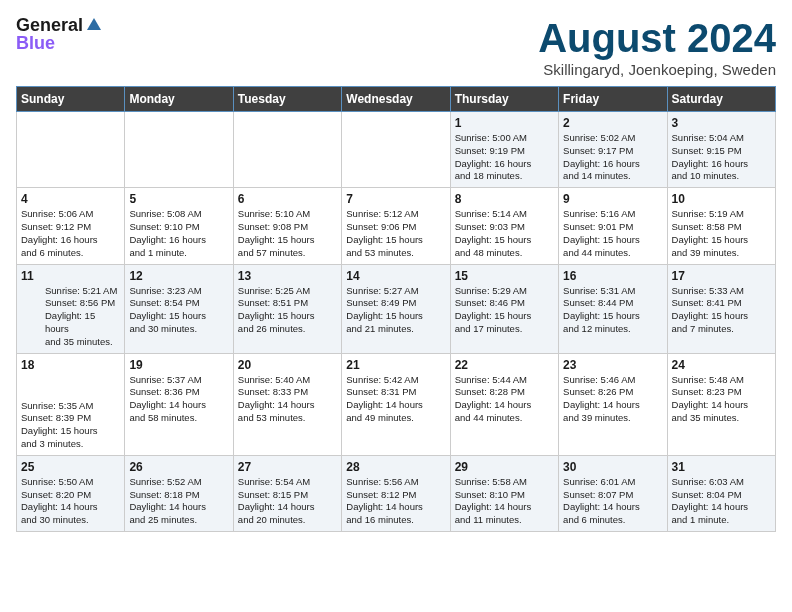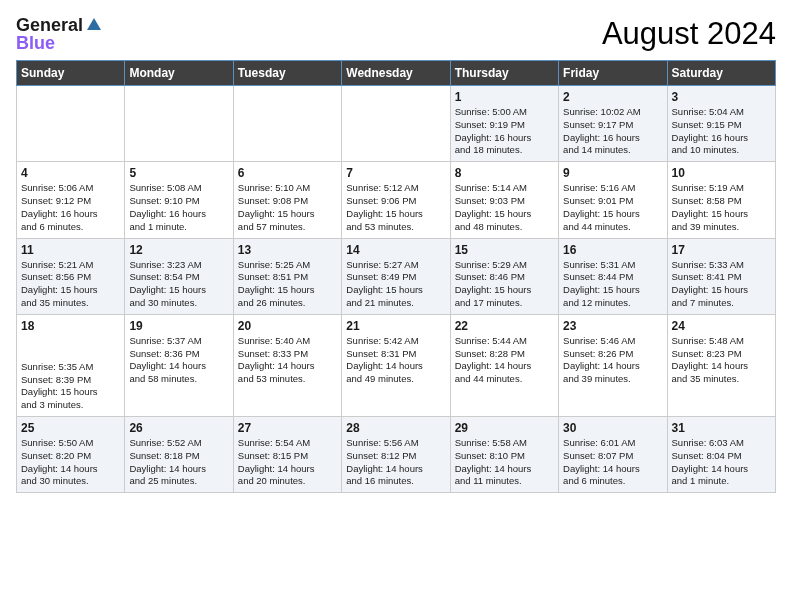--- a/index.html
+++ b/index.html
@@ -30,23 +30,23 @@
     .logo-blue {
       font-size: 18px;
       font-weight: bold;
       color: #8b5cf6;
       line-height: 1;
     }
     .title-block {
       text-align: right;
     }
     .calendar-title {
-      font-size: 31px;
-      font-weight: normal;
-      color: #000000;
+      font-size: 40px;
+      font-weight: bold;
+      color: #0c4a6e;
     }
     .calendar-subtitle {
       font-size: 15px;
       color: #444;
     }
     table {
       width: 100%;
       border-collapse: collapse;
       font-size: 10.5px;
     }
@@ -97,20 +97,21 @@
     <div style="display:flex;align-items:center;gap:2px;">
       <span class="logo-general">General</span>
       <svg width="18" height="18" viewBox="0 0 18 18">
         <polygon points="9,2 16,14 2,14" fill="#2e6da4"></polygon>
       </svg>
     </div>
     <span class="logo-blue">Blue</span>
   </div>
   <div class="title-block">
     <div class="calendar-title">August 2024</div>
+    <div class="calendar-subtitle">Skillingaryd, Joenkoeping, Sweden</div>
   </div>
 </div>
 
 <table>
   <thead>
     <tr>
     <th>Sunday</th>
         <th>Monday</th>
         <th>Tuesday</th>
         <th>Wednesday</th>
@@ -127,21 +128,21 @@
         <td class="empty-cell"></td>
         <td>
           <span class="day-number">1</span>
           <div class="day-info" style="white-space: pre-line;">Sunrise: 5:00 AM
 Sunset: 9:19 PM
 Daylight: 16 hours
 and 18 minutes.</div>
         </td>
         <td>
           <span class="day-number">2</span>
-          <div class="day-info" style="white-space: pre-line;">Sunrise: 10:02 AM
+          <div class="day-info" style="white-space: pre-line;">Sunrise: 5:02 AM
 Sunset: 9:17 PM
 Daylight: 16 hours
 and 14 minutes.</div>
         </td>
         <td>
           <span class="day-number">3</span>
           <div class="day-info" style="white-space: pre-line;">Sunrise: 5:04 AM
 Sunset: 9:15 PM
 Daylight: 16 hours
 and 10 minutes.</div>
@@ -194,21 +195,21 @@
           <span class="day-number">10</span>
           <div class="day-info" style="white-space: pre-line;">Sunrise: 5:19 AM
 Sunset: 8:58 PM
 Daylight: 15 hours
 and 39 minutes.</div>
         </td>
       </tr>
       <tr>
         <td>
           <span class="day-number">11</span>
-          <div class="day-info" style="white-space: pre-line;">Sunrise: 5:21 AM
+          <div class="day-info" style="white-space: pre-line; margin-left: 24px;">Sunrise: 5:21 AM
 Sunset: 8:56 PM
 Daylight: 15 hours
 and 35 minutes.</div>
         </td>
         <td>
           <span class="day-number">12</span>
           <div class="day-info" style="white-space: pre-line;">Sunrise: 3:23 AM
 Sunset: 8:54 PM
 Daylight: 15 hours
 and 30 minutes.</div>

